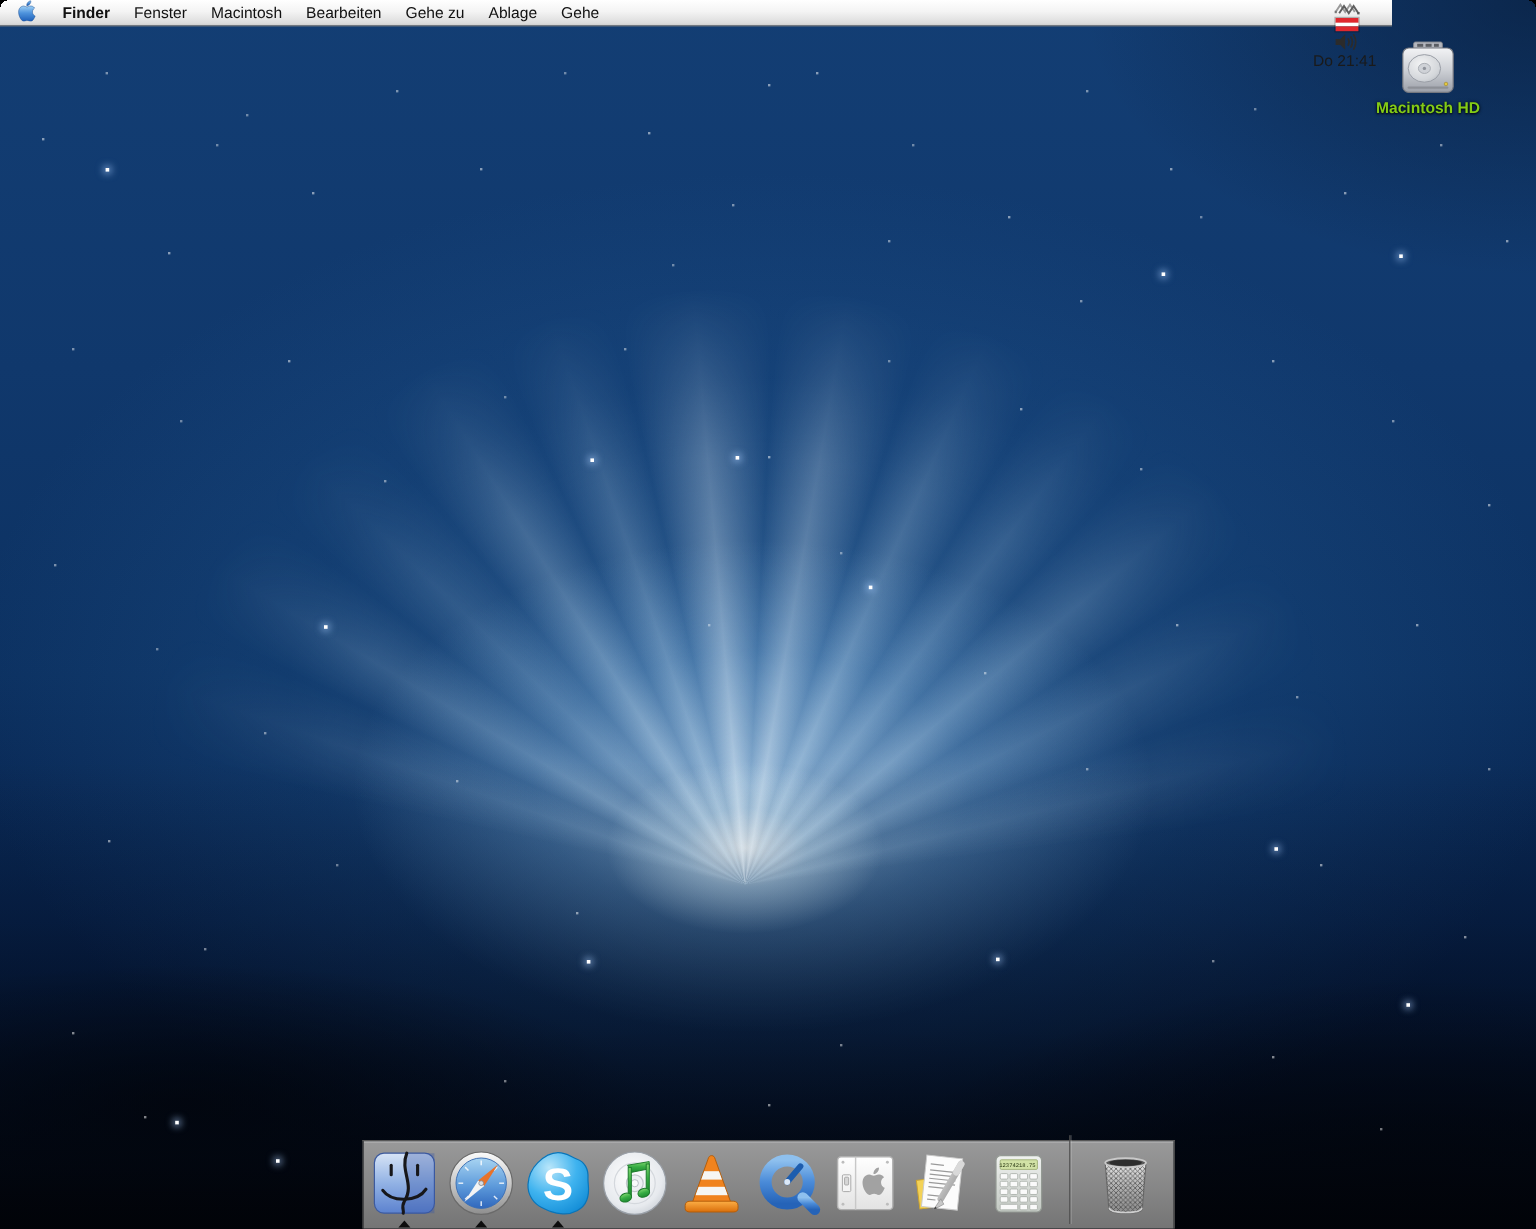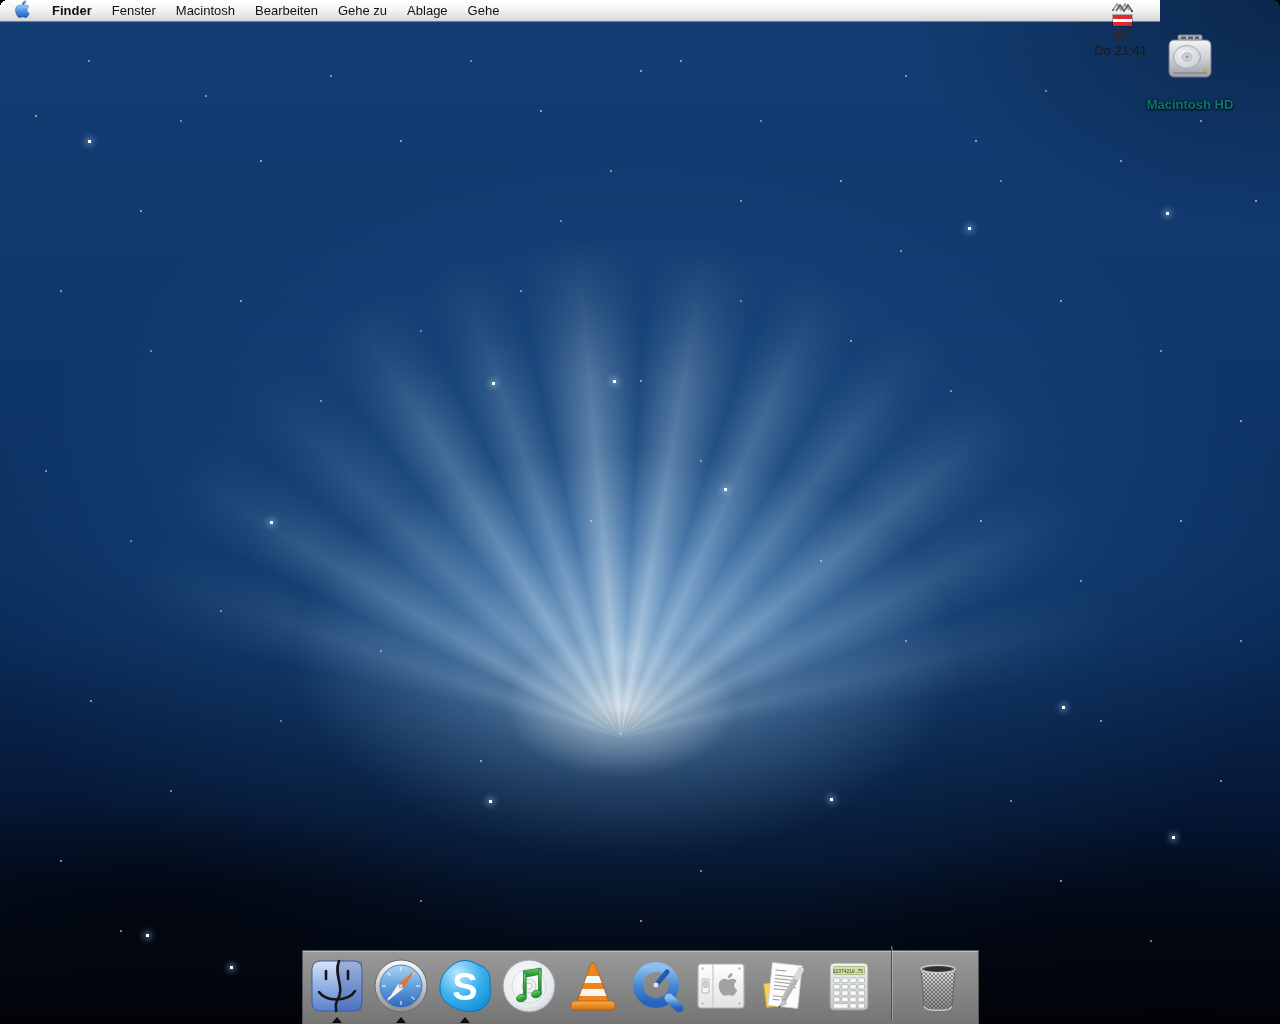--- a/index.html
+++ b/index.html
@@ -91,21 +91,21 @@
   .clock { padding-right:13px; font-size:13px; color:#1a1a1a; }
   .flag { width:21px; height:13px; display:block; border:1px solid rgba(0,0,0,.25); }
   .flag .stripe { height:33.4%; }
   .corner { position:absolute; top:0; width:8px; height:8px; z-index:40; background:#000; }
   .corner.tl { left:0; -webkit-mask:radial-gradient(circle 8px at 8px 8px, transparent 8px, #000 8px); mask:radial-gradient(circle 8px at 8px 8px, transparent 8px, #000 8px); }
   .corner.tr { right:0; -webkit-mask:radial-gradient(circle 8px at 0 8px, transparent 8px, #000 8px); mask:radial-gradient(circle 8px at 0 8px, transparent 8px, #000 8px); }
 
   
   #hd-icon { position:absolute; top:32px; left:1146px; width:88px; text-align:center; z-index:10; cursor:default; }
   #hd-icon .glyph { width:48px; height:50px; margin:0 auto; display:block; }
-  #hd-icon .label { margin-top:15px; font-size:13px; font-weight:bold; color:#0f766e;
+  #hd-icon .label { margin-top:0; font-size:13px; font-weight:bold; color:#84cc16;
     text-shadow:0 1px 2px rgba(0,0,0,.95), 0 0 3px rgba(0,0,0,.6); white-space:nowrap; }
 
   
   #dock { position:absolute; left:302px; bottom:0; width:677px; height:74px; z-index:20;
     background:linear-gradient(to bottom, rgba(158,158,158,.97) 0%, rgba(138,138,138,.97) 55%, rgba(120,120,120,.97) 100%);
     border:1px solid #575757; border-bottom:none;
     box-shadow:inset 0 1px 0 rgba(255,255,255,.35);
     display:flex; align-items:flex-end; padding:0 0 10px 6px; }
   .dock-item { position:relative; width:56px; height:56px; margin-right:8px; flex:0 0 auto; }
   .dock-item svg { width:56px; height:56px; display:block; }

